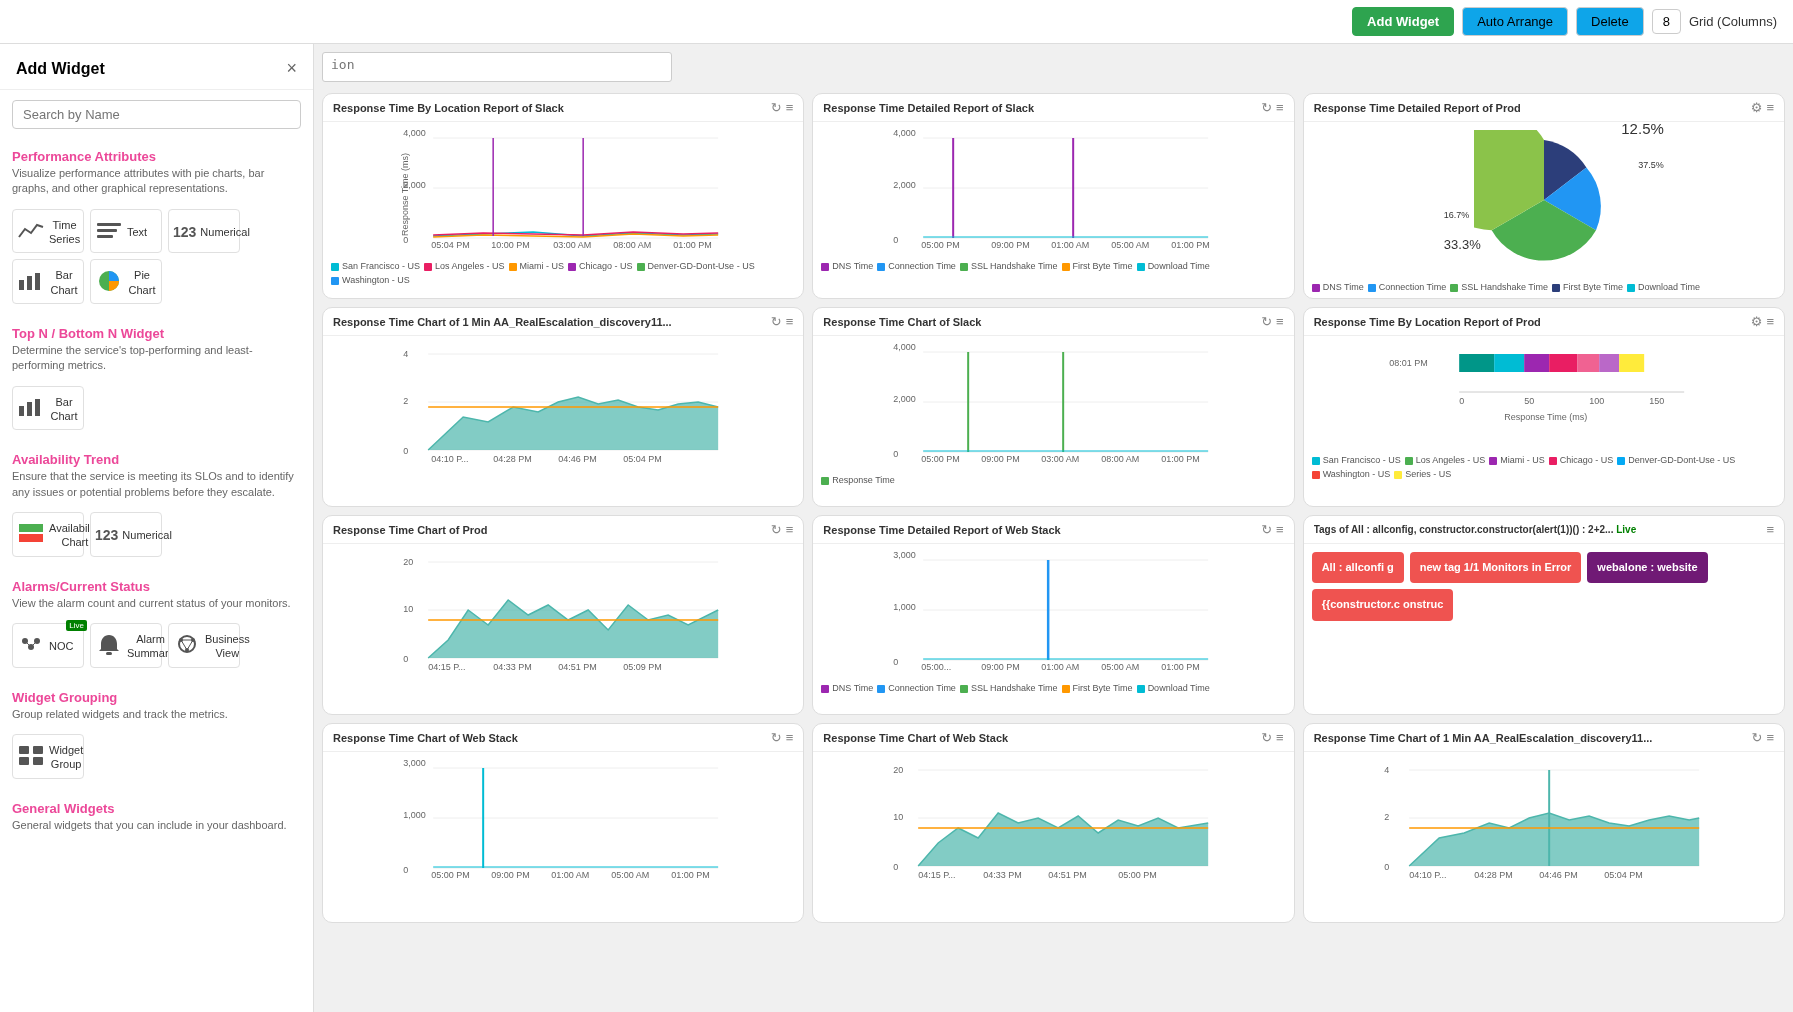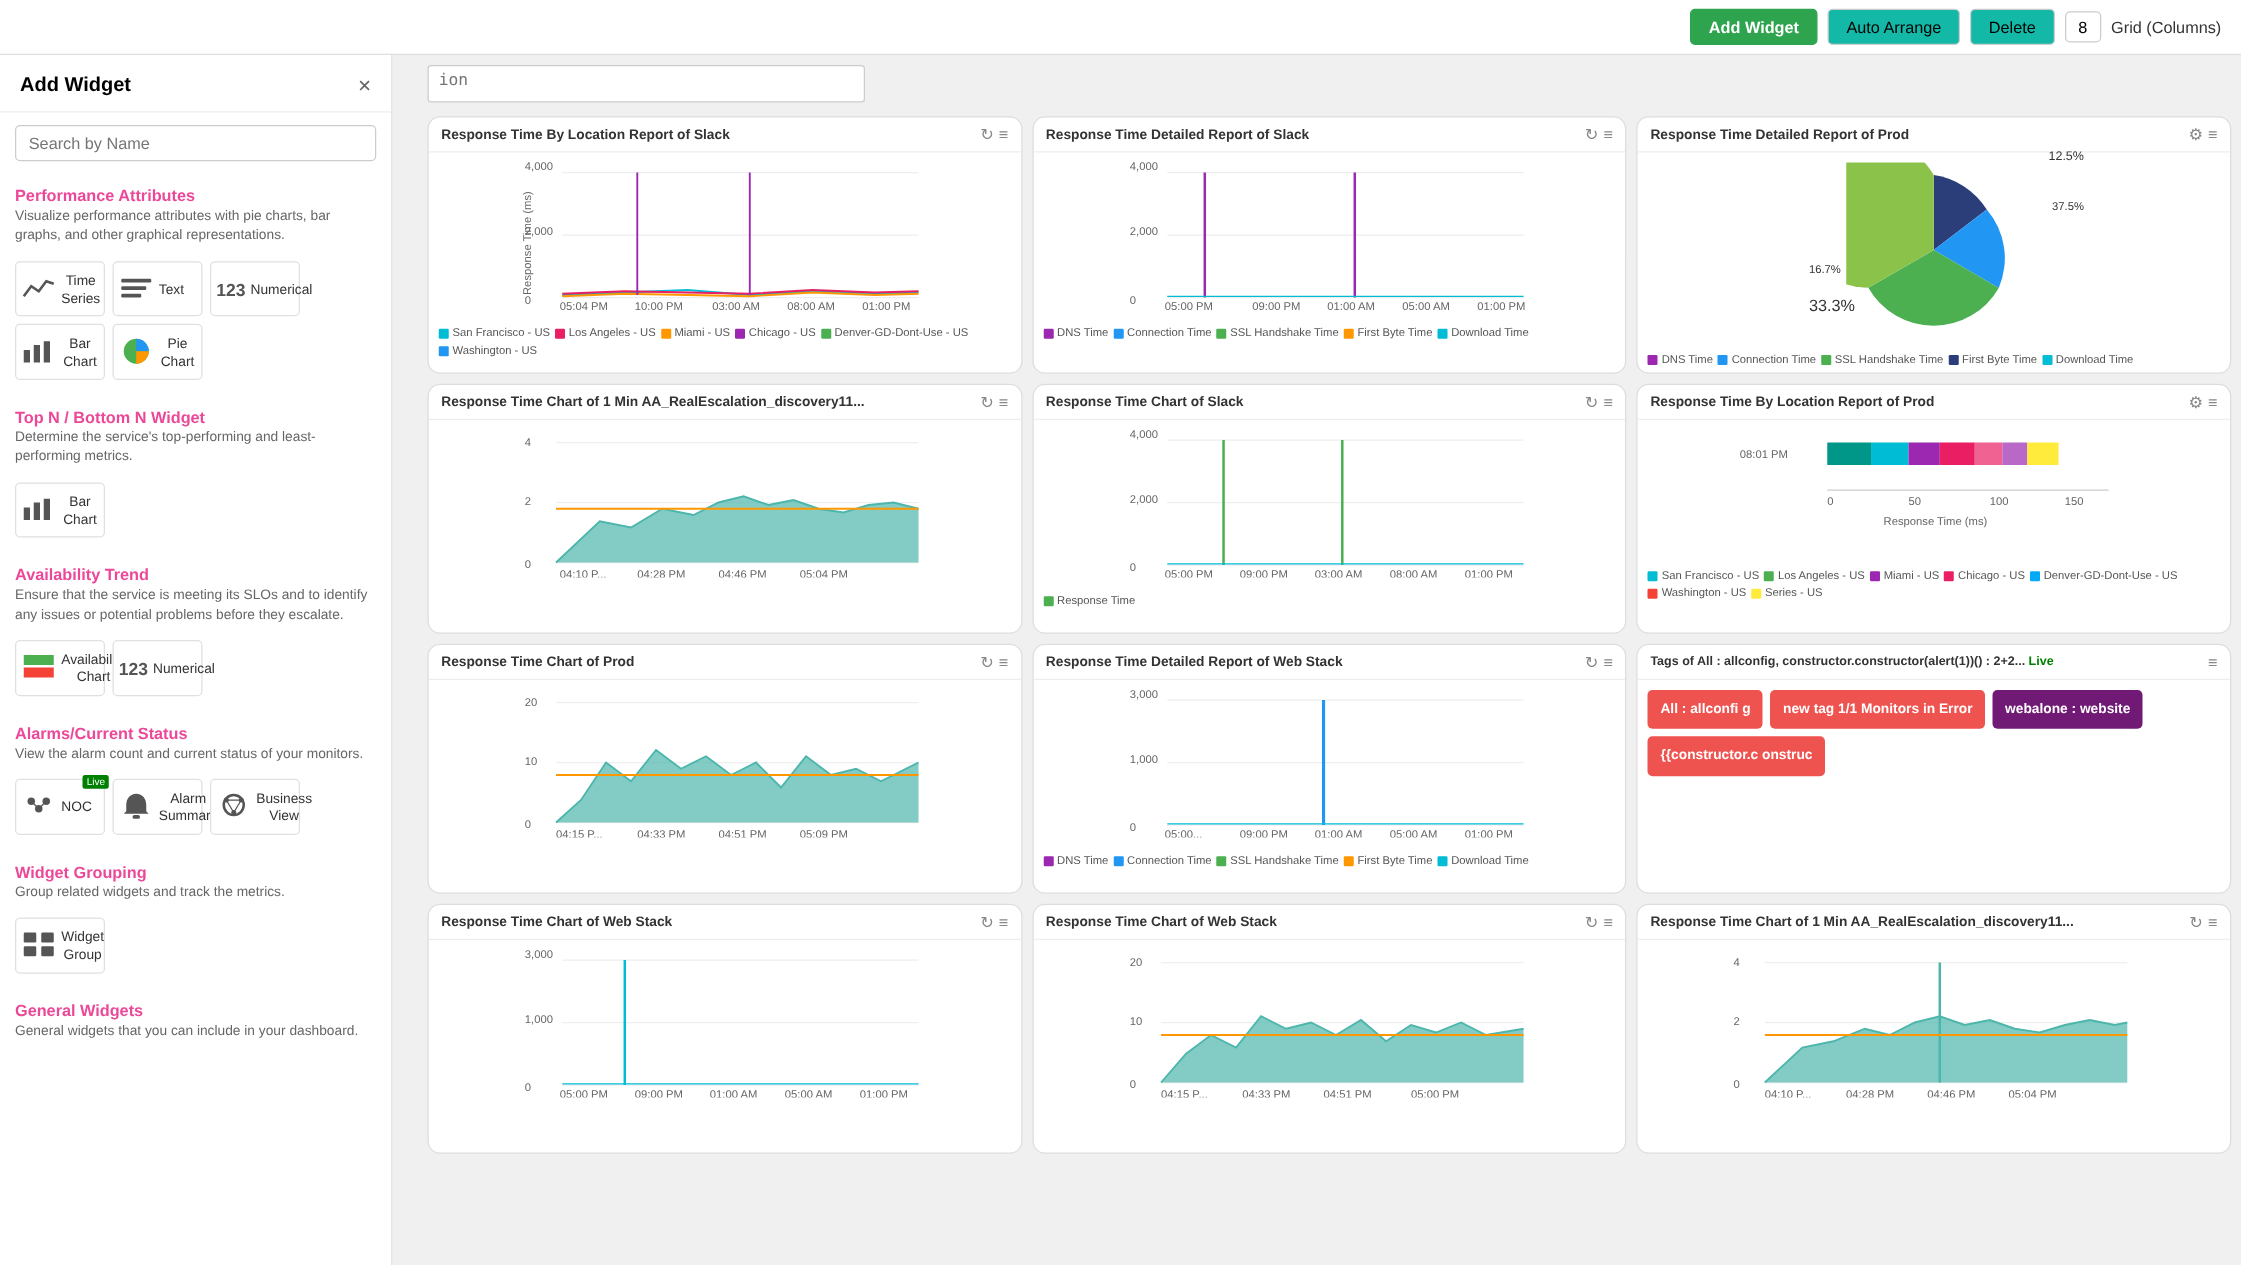--- a/index.html
+++ b/index.html
@@ -1,20 +1,20 @@
 <!DOCTYPE html>
 <html><head>
   <meta charset="utf-8">
   <style>
     * { box-sizing: border-box; margin: 0; padding: 0; }
     body { font-family: Arial, sans-serif; font-size: 12px; background: #f0f0f0; overflow: hidden; }
 
     
     .header { position: fixed; top: 0; right: 0; left: 0; height: 44px; background: #fff; border-bottom: 1px solid #ddd; display: flex; align-items: center; justify-content: flex-end; padding: 0 16px; gap: 8px; z-index: 100; }
-    .header-btn { padding: 6px 14px; border-radius: 4px; border: 1px solid #ccc; cursor: pointer; font-size: 13px; background: #14b8a6; }
+    .header-btn { padding: 6px 14px; border-radius: 4px; border: 1px solid #ccc; cursor: pointer; font-size: 13px; background: #0ea5e9; }
     .header-btn.primary { background: #2ea44f; color: #fff; border-color: #2ea44f; font-weight: bold; }
     .header-num { padding: 4px 10px; border: 1px solid #ccc; border-radius: 4px; font-size: 13px; }
 
     
     .layout { display: flex; height: 100vh; padding-top: 44px; }
 
     
     .sidebar { width: 314px; background: #fff; border-right: 1px solid #ddd; overflow-y: auto; flex-shrink: 0; position: relative; z-index: 50; }
     .sidebar-header { display: flex; align-items: center; justify-content: space-between; padding: 14px 16px 10px; border-bottom: 1px solid #eee; }
     .sidebar-title { font-size: 16px; font-weight: bold; }
@@ -27,21 +27,21 @@
     .widget-grid { display: flex; flex-wrap: wrap; gap: 6px; padding: 4px 12px 12px; }
     .widget-item { width: 72px; display: flex; flex-direction: row; align-items: center; justify-content: flex-start; padding: 8px 4px 6px; border: 1px solid #e0e0e0; border-radius: 4px; cursor: pointer; background: #fff; gap: 4px; }
     .widget-icon { font-size: 22px; color: #555; line-height: 1; }
     .widget-label { font-size: 11px; text-align: center; color: #333; line-height: 1.3; }
 
     
     .noc-live { position: relative; }
     .live-badge { position: absolute; top: -4px; right: -4px; background: green; color: #fff; font-size: 8px; padding: 1px 3px; border-radius: 2px; }
 
     
-    .dashboard { flex: 1; overflow-y: auto; overflow-x: hidden; padding: 8px; display: flex; flex-direction: column; gap: 0; margin-left: 20px; }
+    .dashboard { flex: 1; overflow-y: auto; overflow-x: hidden; padding: 8px; display: flex; flex-direction: column; gap: 0; }
 
     .text-input-area { margin: 0 0 8px; }
     .text-input-area textarea { width: 350px; height: 30px; border: 1px solid #ccc; border-radius: 3px; padding: 4px 8px; font-size: 13px; resize: none; }
 
     .charts-grid { display: grid; grid-template-columns: repeat(3, 1fr); gap: 8px; }
     .chart-card { background: #fff; border: 1px solid #ddd; border-radius: 10px; overflow: hidden; min-height: 200px; }
     .chart-header { display: flex; align-items: center; justify-content: space-between; padding: 6px 10px; border-bottom: 1px solid #eee; }
     .chart-title { font-size: 11px; font-weight: bold; color: #333; flex: 1; white-space: nowrap; overflow: hidden; text-overflow: ellipsis; }
     .chart-actions { display: flex; gap: 4px; align-items: center; }
     .chart-action-icon { font-size: 13px; color: #888; cursor: pointer; }
@@ -359,21 +359,21 @@
             <svg width="140" height="140" viewBox="0 0 140 140">
 
               <path d="M70,70 L70,10 A60,60 0 0,1 112.4,37.6 Z" fill="#2c3e7a"></path>
 
               <path d="M70,70 L112.4,37.6 A60,60 0 0,1 122.0,100.3 Z" fill="#2196f3"></path>
 
               <path d="M70,70 L122.0,100.3 A60,60 0 0,1 17.7,100.2 Z" fill="#4caf50"></path>
 
               <path d="M70,70 L17.7,100.2 A60,60 0 1,1 70,10 Z" fill="#8bc34a"></path>
             </svg>
-            <div style="position:absolute;top:-10px;right:-50px;font-size:10px;color:#333;">12.5%</div>
+            <div style="position:absolute;top:-10px;right:-50px;font-size:15px;color:#333;">12.5%</div>
             <div style="position:absolute;top:30px;right:-50px;font-size:9px;color:#333;">37.5%</div>
             <div style="position:absolute;bottom:18px;left:-30px;font-size:13px;color:#333;">33.3%</div>
             <div style="position:absolute;bottom:50px;left:-30px;font-size:9px;color:#333;">16.7%</div>
           </div>
         </div>
         <div class="chart-legend">
           <div class="legend-item">
               <div class="legend-dot" style="background:#9c27b0"></div>
               <span>DNS Time</span>
             </div>

